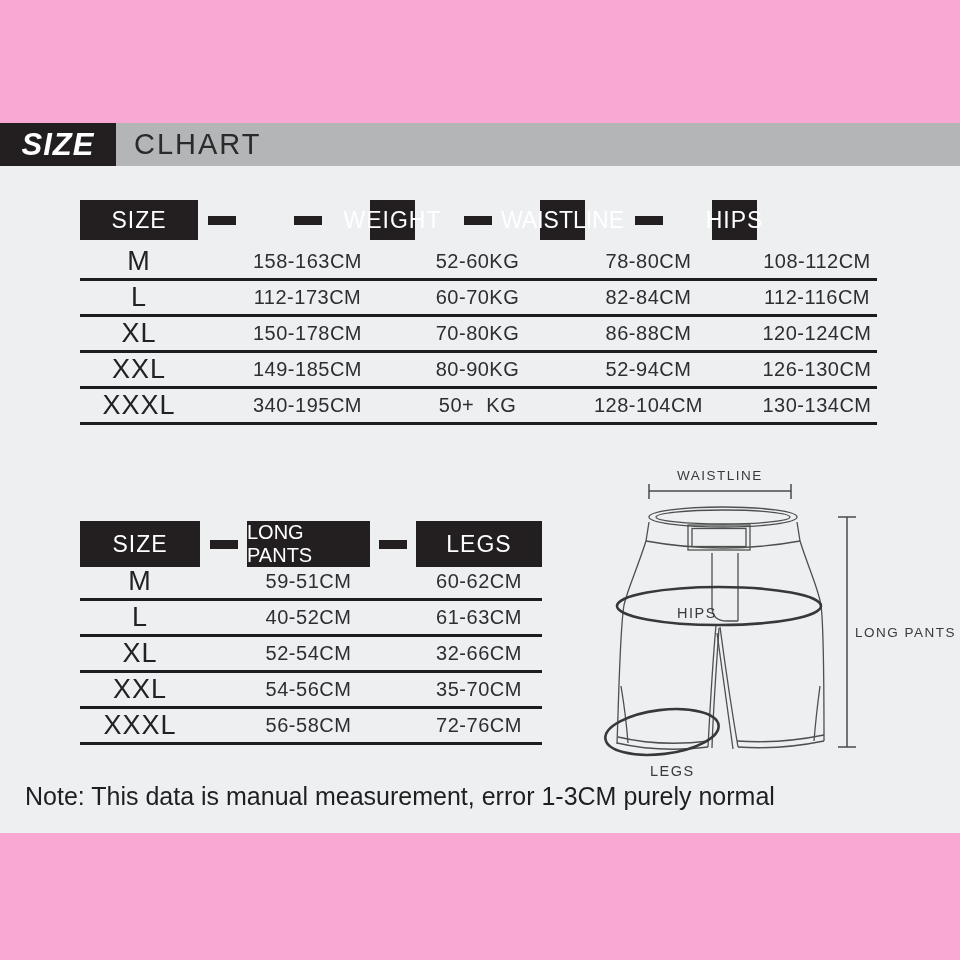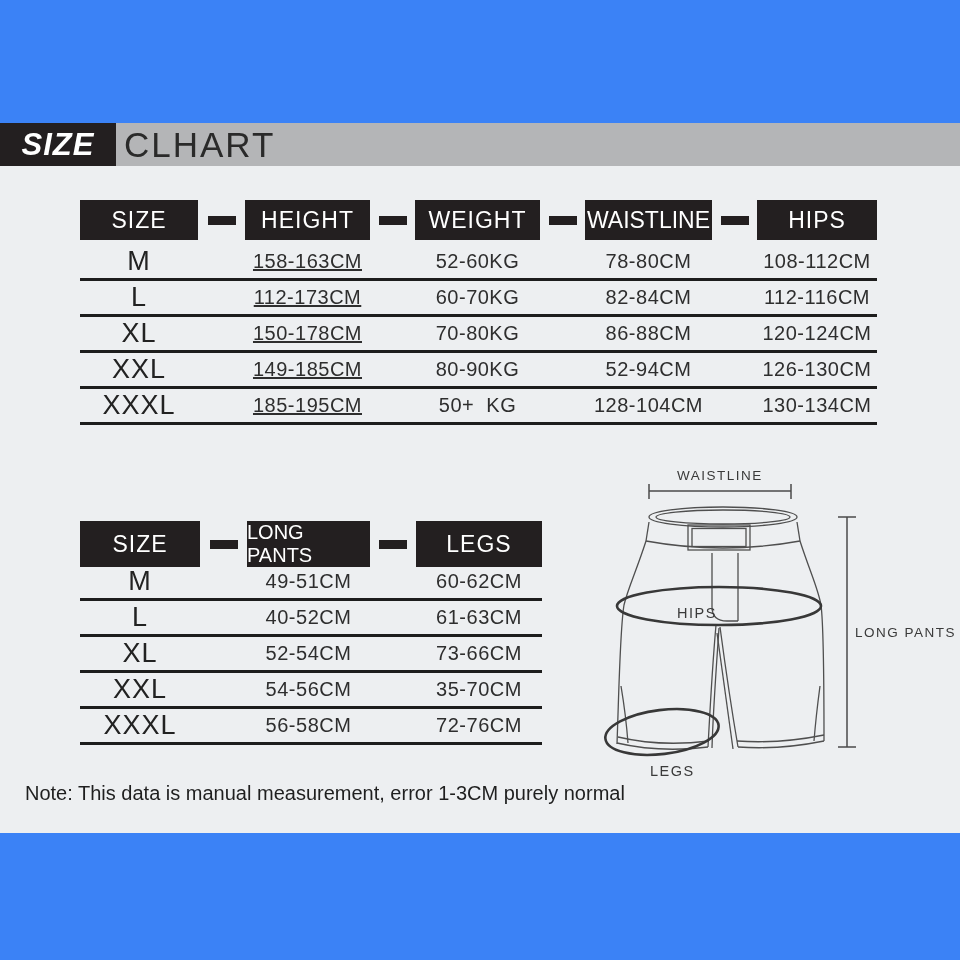--- a/index.html
+++ b/index.html
@@ -1,23 +1,23 @@
 <!DOCTYPE html>
 <html><head>
 <meta charset="utf-8">
 <style>
   html,body{margin:0;padding:0;}
   body{width:960px;height:960px;background:#ffffff;font-family:"Liberation Sans",sans-serif;}
-  .page{position:relative;width:960px;height:960px;background:#3b82f6;overflow:hidden;}
+  .page{position:relative;width:960px;height:960px;background:#f9a8d4;overflow:hidden;}
 
   
   .header-bar{position:absolute;left:0;top:123px;width:960px;height:43px;background:#b4b5b7;display:flex;align-items:center;}
   .logo-box{width:116px;height:43px;background:#231f20;display:flex;align-items:center;justify-content:center;flex:0 0 auto;}
   .logo-text{color:#ffffff;font-size:31px;font-weight:800;font-style:italic;letter-spacing:1px;}
-  .header-title{margin-left:8px;color:#2a2a2a;font-size:35px;font-weight:400;letter-spacing:2px;}
+  .header-title{margin-left:18px;color:#2a2a2a;font-size:29px;font-weight:400;letter-spacing:2px;}
 
   
   .content{position:absolute;left:0;top:166px;width:960px;height:667px;background:#edeff1;}
 
   
   .tbl{position:absolute;}
   .t1{left:80px;top:200px;width:797px;}
   .t2{left:80px;top:521px;width:462px;}
   .g1{display:grid;grid-template-columns:118px 47px 125px 45px 125px 45px 127px 45px 120px;}
   .g2{display:grid;grid-template-columns:120px 47px 123px 46px 126px;}
@@ -26,24 +26,24 @@
   .hbox{background:#231f20;color:#ffffff;display:flex;align-items:center;justify-content:center;
         font-size:23px;letter-spacing:1px;height:100%;}
   .hbox.tight{letter-spacing:0;}
   .hbox.small{font-size:20px;}
   .hgap{display:flex;align-items:center;justify-content:center;}
   .dash{width:28px;height:9px;background:#231f20;}
   .rows{margin-top:5px;}
   .trow{height:36px;box-sizing:border-box;border-bottom:3px solid #1d1d1d;align-items:center;}
   .cell{text-align:center;font-size:20px;color:#2e2e2e;white-space:pre;letter-spacing:0.5px;}
   .cell.size{font-size:27px;letter-spacing:1px;color:#222;}
-  .rc1{grid-column:1;} .rc2{grid-column:3;text-decoration:underline;} .rc3{grid-column:5;} .rc4{grid-column:7;} .rc5{grid-column:9;}
-
-  
-  .note{position:absolute;left:25px;top:782px;font-size:20px;color:#1f1f1f;}
+  .rc1{grid-column:1;} .rc2{grid-column:3;} .rc3{grid-column:5;} .rc4{grid-column:7;} .rc5{grid-column:9;}
+
+  
+  .note{position:absolute;left:25px;top:782px;font-size:25px;color:#1f1f1f;}
 
   
   .diagram{position:absolute;left:600px;top:460px;width:360px;height:330px;}
   .diagram svg{display:block;}
   .diagram path,.diagram ellipse,.diagram line,.diagram rect{fill:none;stroke:#4f4f4f;stroke-width:1.3;}
   .diagram .thick{stroke:#383838;stroke-width:2.6;}
   .diagram .meas{stroke:#4a4a4a;stroke-width:1.5;}
   .diagram text{fill:#3a3a3a;font-family:"Liberation Sans",sans-serif;stroke:none;}
   .lbl{font-size:13.5px;letter-spacing:1.5px;}
   .lbl-big{font-size:14.5px;letter-spacing:1.5px;}
@@ -61,21 +61,20 @@
   </div>
 
   <div class="content"></div>
 
   <div class="tbl t1">
     <div class="g1 hdr">
       <div class="hbox">SIZE</div>
       <div class="hgap">
           <div class="dash"></div>
         </div>
-      <div class="hbox">HEIGHT</div>
       <div class="hgap">
           <div class="dash"></div>
         </div>
       <div class="hbox">WEIGHT</div>
       <div class="hgap">
           <div class="dash"></div>
         </div>
       <div class="hbox tight">WAISTLINE</div>
       <div class="hgap">
           <div class="dash"></div>
@@ -106,21 +105,21 @@
       </div>
       <div class="g1 trow">
         <div class="cell size rc1">XXL</div>
         <div class="cell rc2">149-185CM</div>
         <div class="cell rc3">80-90KG</div>
         <div class="cell rc4">52-94CM</div>
         <div class="cell rc5">126-130CM</div>
       </div>
       <div class="g1 trow">
         <div class="cell size rc1">XXXL</div>
-        <div class="cell rc2">185-195CM</div>
+        <div class="cell rc2">340-195CM</div>
         <div class="cell rc3">50+  KG</div>
         <div class="cell rc4">128-104CM</div>
         <div class="cell rc5">130-134CM</div>
       </div>
     </div>
   </div>
 
   <div class="tbl t2">
     <div class="g2 hdr">
       <div class="hbox">SIZE</div>
@@ -129,32 +128,32 @@
         </div>
       <div class="hbox small tight">LONG PANTS</div>
       <div class="hgap">
           <div class="dash"></div>
         </div>
       <div class="hbox">LEGS</div>
     </div>
     <div class="rows">
       <div class="g2 trow">
         <div class="cell size" style="grid-column:1">M</div>
-        <div class="cell" style="grid-column:3">49-51CM</div>
+        <div class="cell" style="grid-column:3">59-51CM</div>
         <div class="cell" style="grid-column:5">60-62CM</div>
       </div>
       <div class="g2 trow">
         <div class="cell size" style="grid-column:1">L</div>
         <div class="cell" style="grid-column:3">40-52CM</div>
         <div class="cell" style="grid-column:5">61-63CM</div>
       </div>
       <div class="g2 trow">
         <div class="cell size" style="grid-column:1">XL</div>
         <div class="cell" style="grid-column:3">52-54CM</div>
-        <div class="cell" style="grid-column:5">73-66CM</div>
+        <div class="cell" style="grid-column:5">32-66CM</div>
       </div>
       <div class="g2 trow">
         <div class="cell size" style="grid-column:1">XXL</div>
         <div class="cell" style="grid-column:3">54-56CM</div>
         <div class="cell" style="grid-column:5">35-70CM</div>
       </div>
       <div class="g2 trow">
         <div class="cell size" style="grid-column:1">XXXL</div>
         <div class="cell" style="grid-column:3">56-58CM</div>
         <div class="cell" style="grid-column:5">72-76CM</div>

